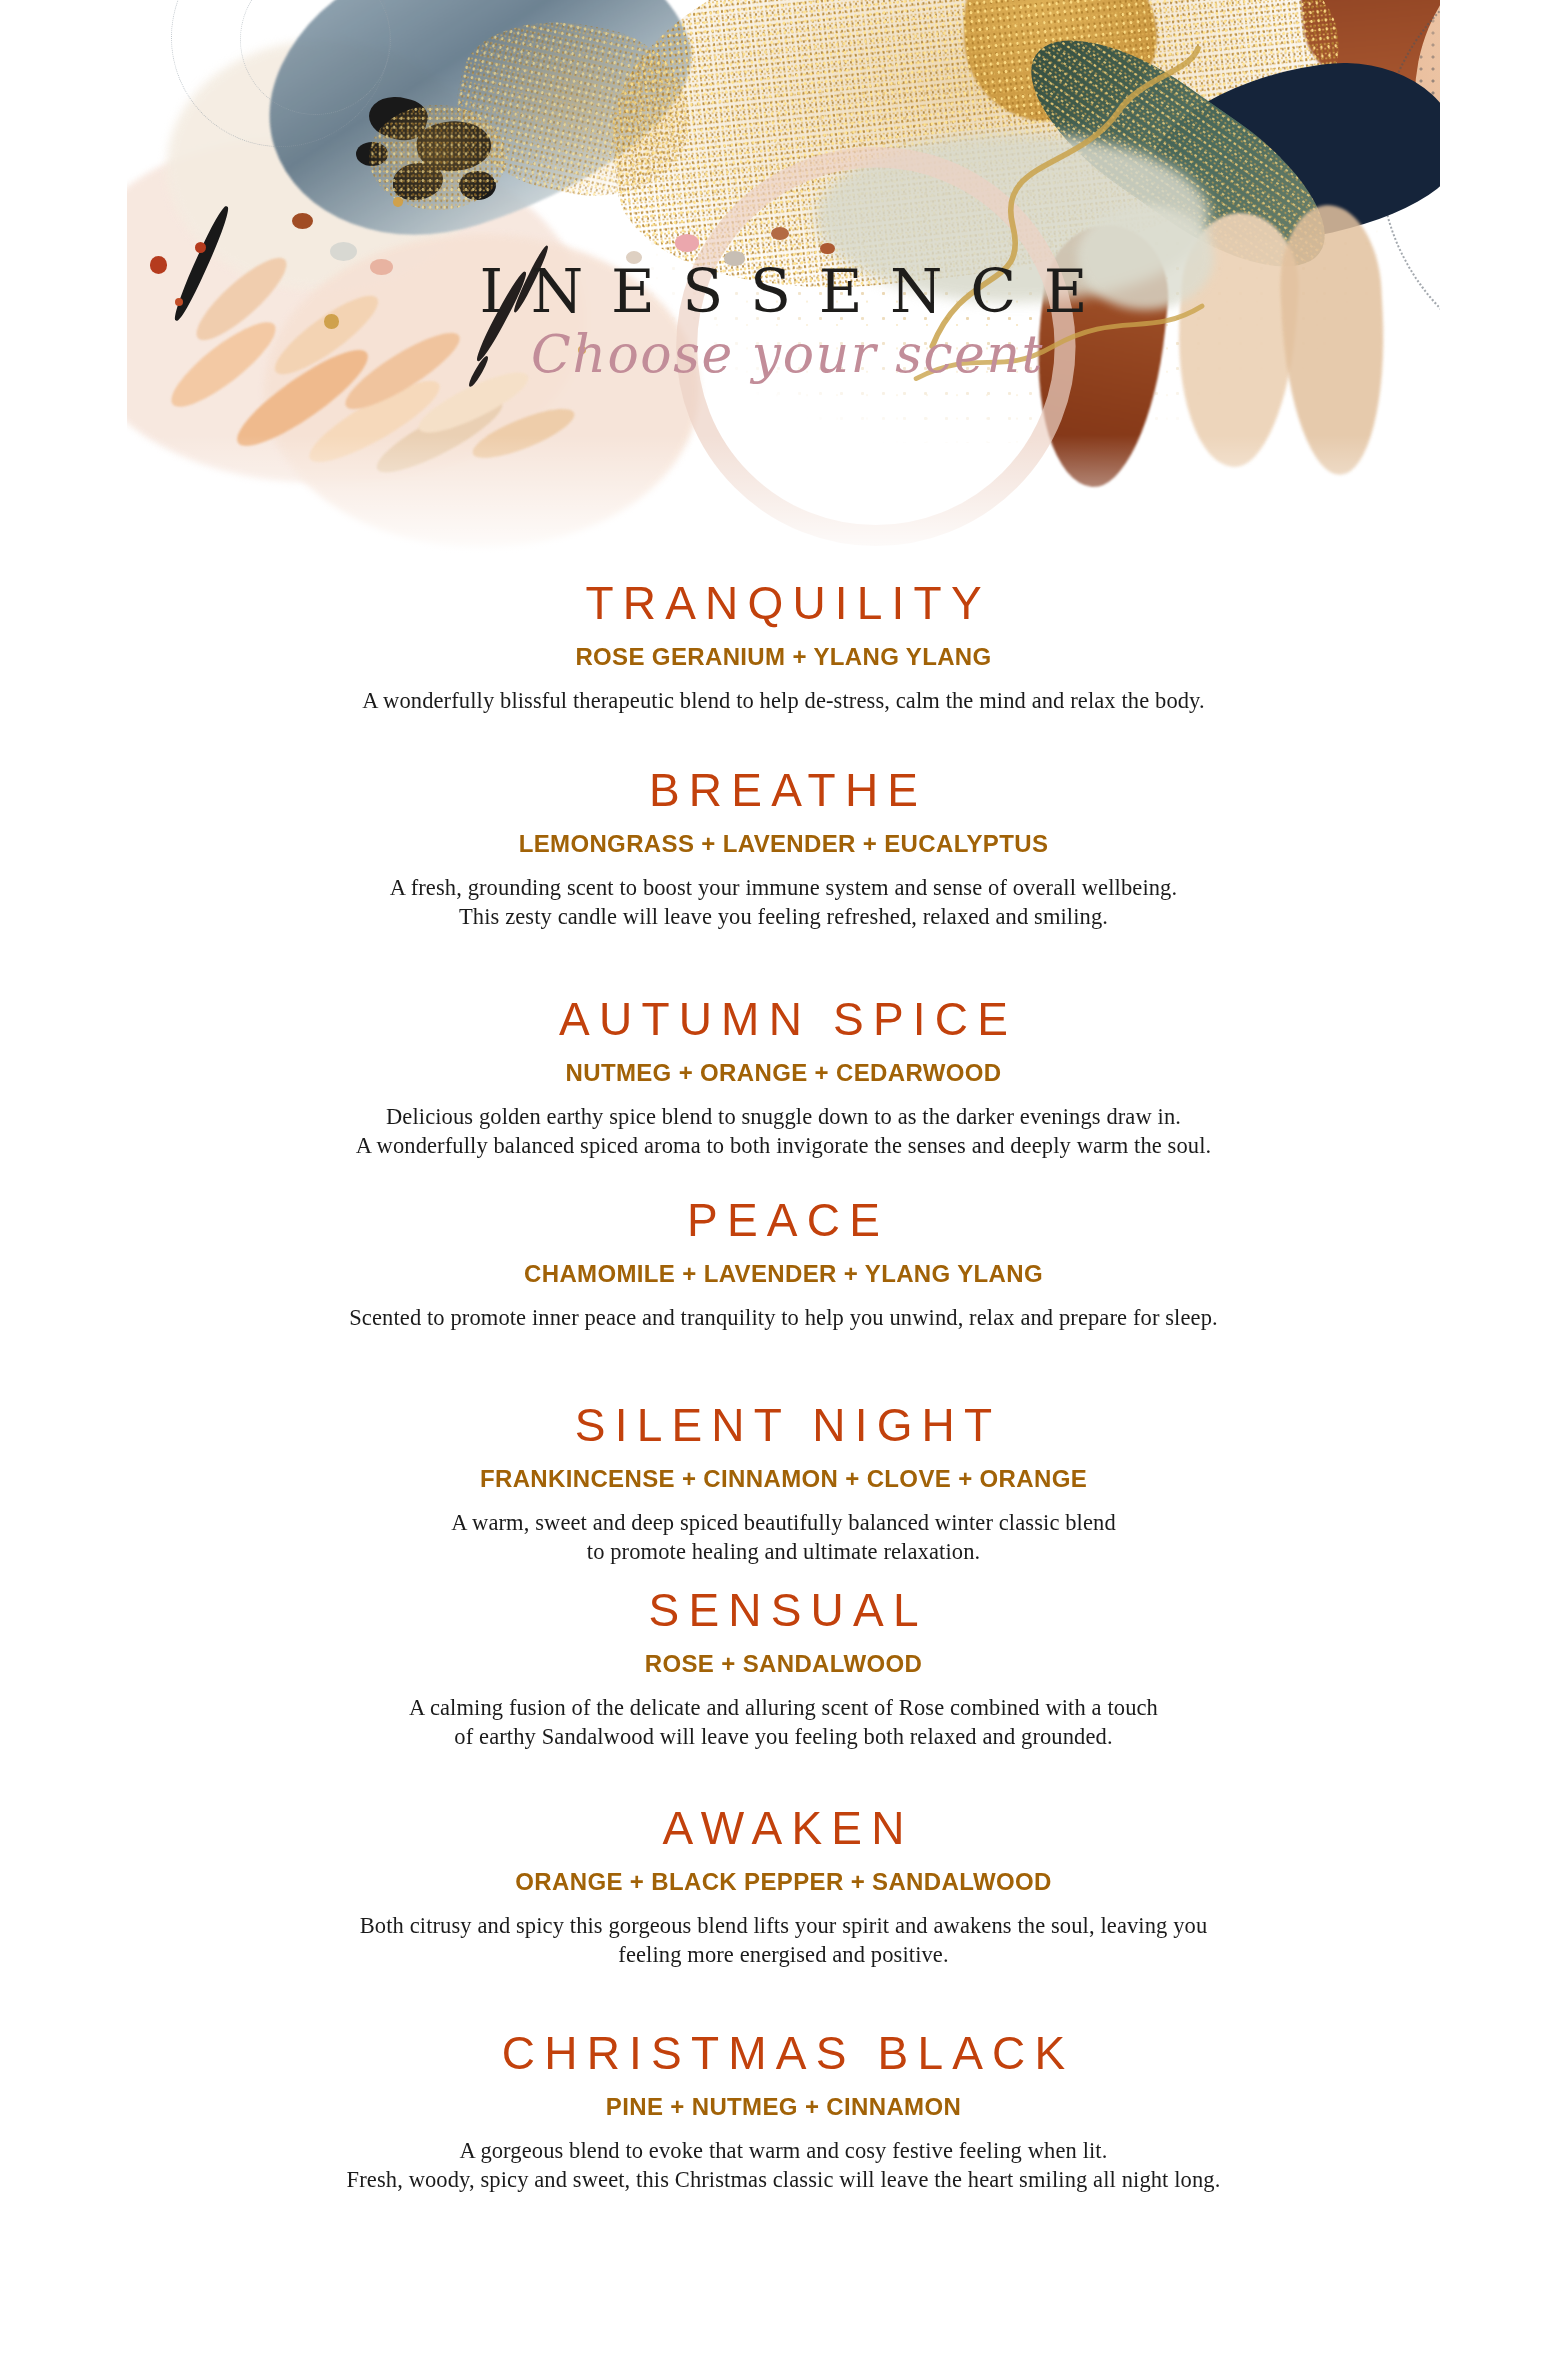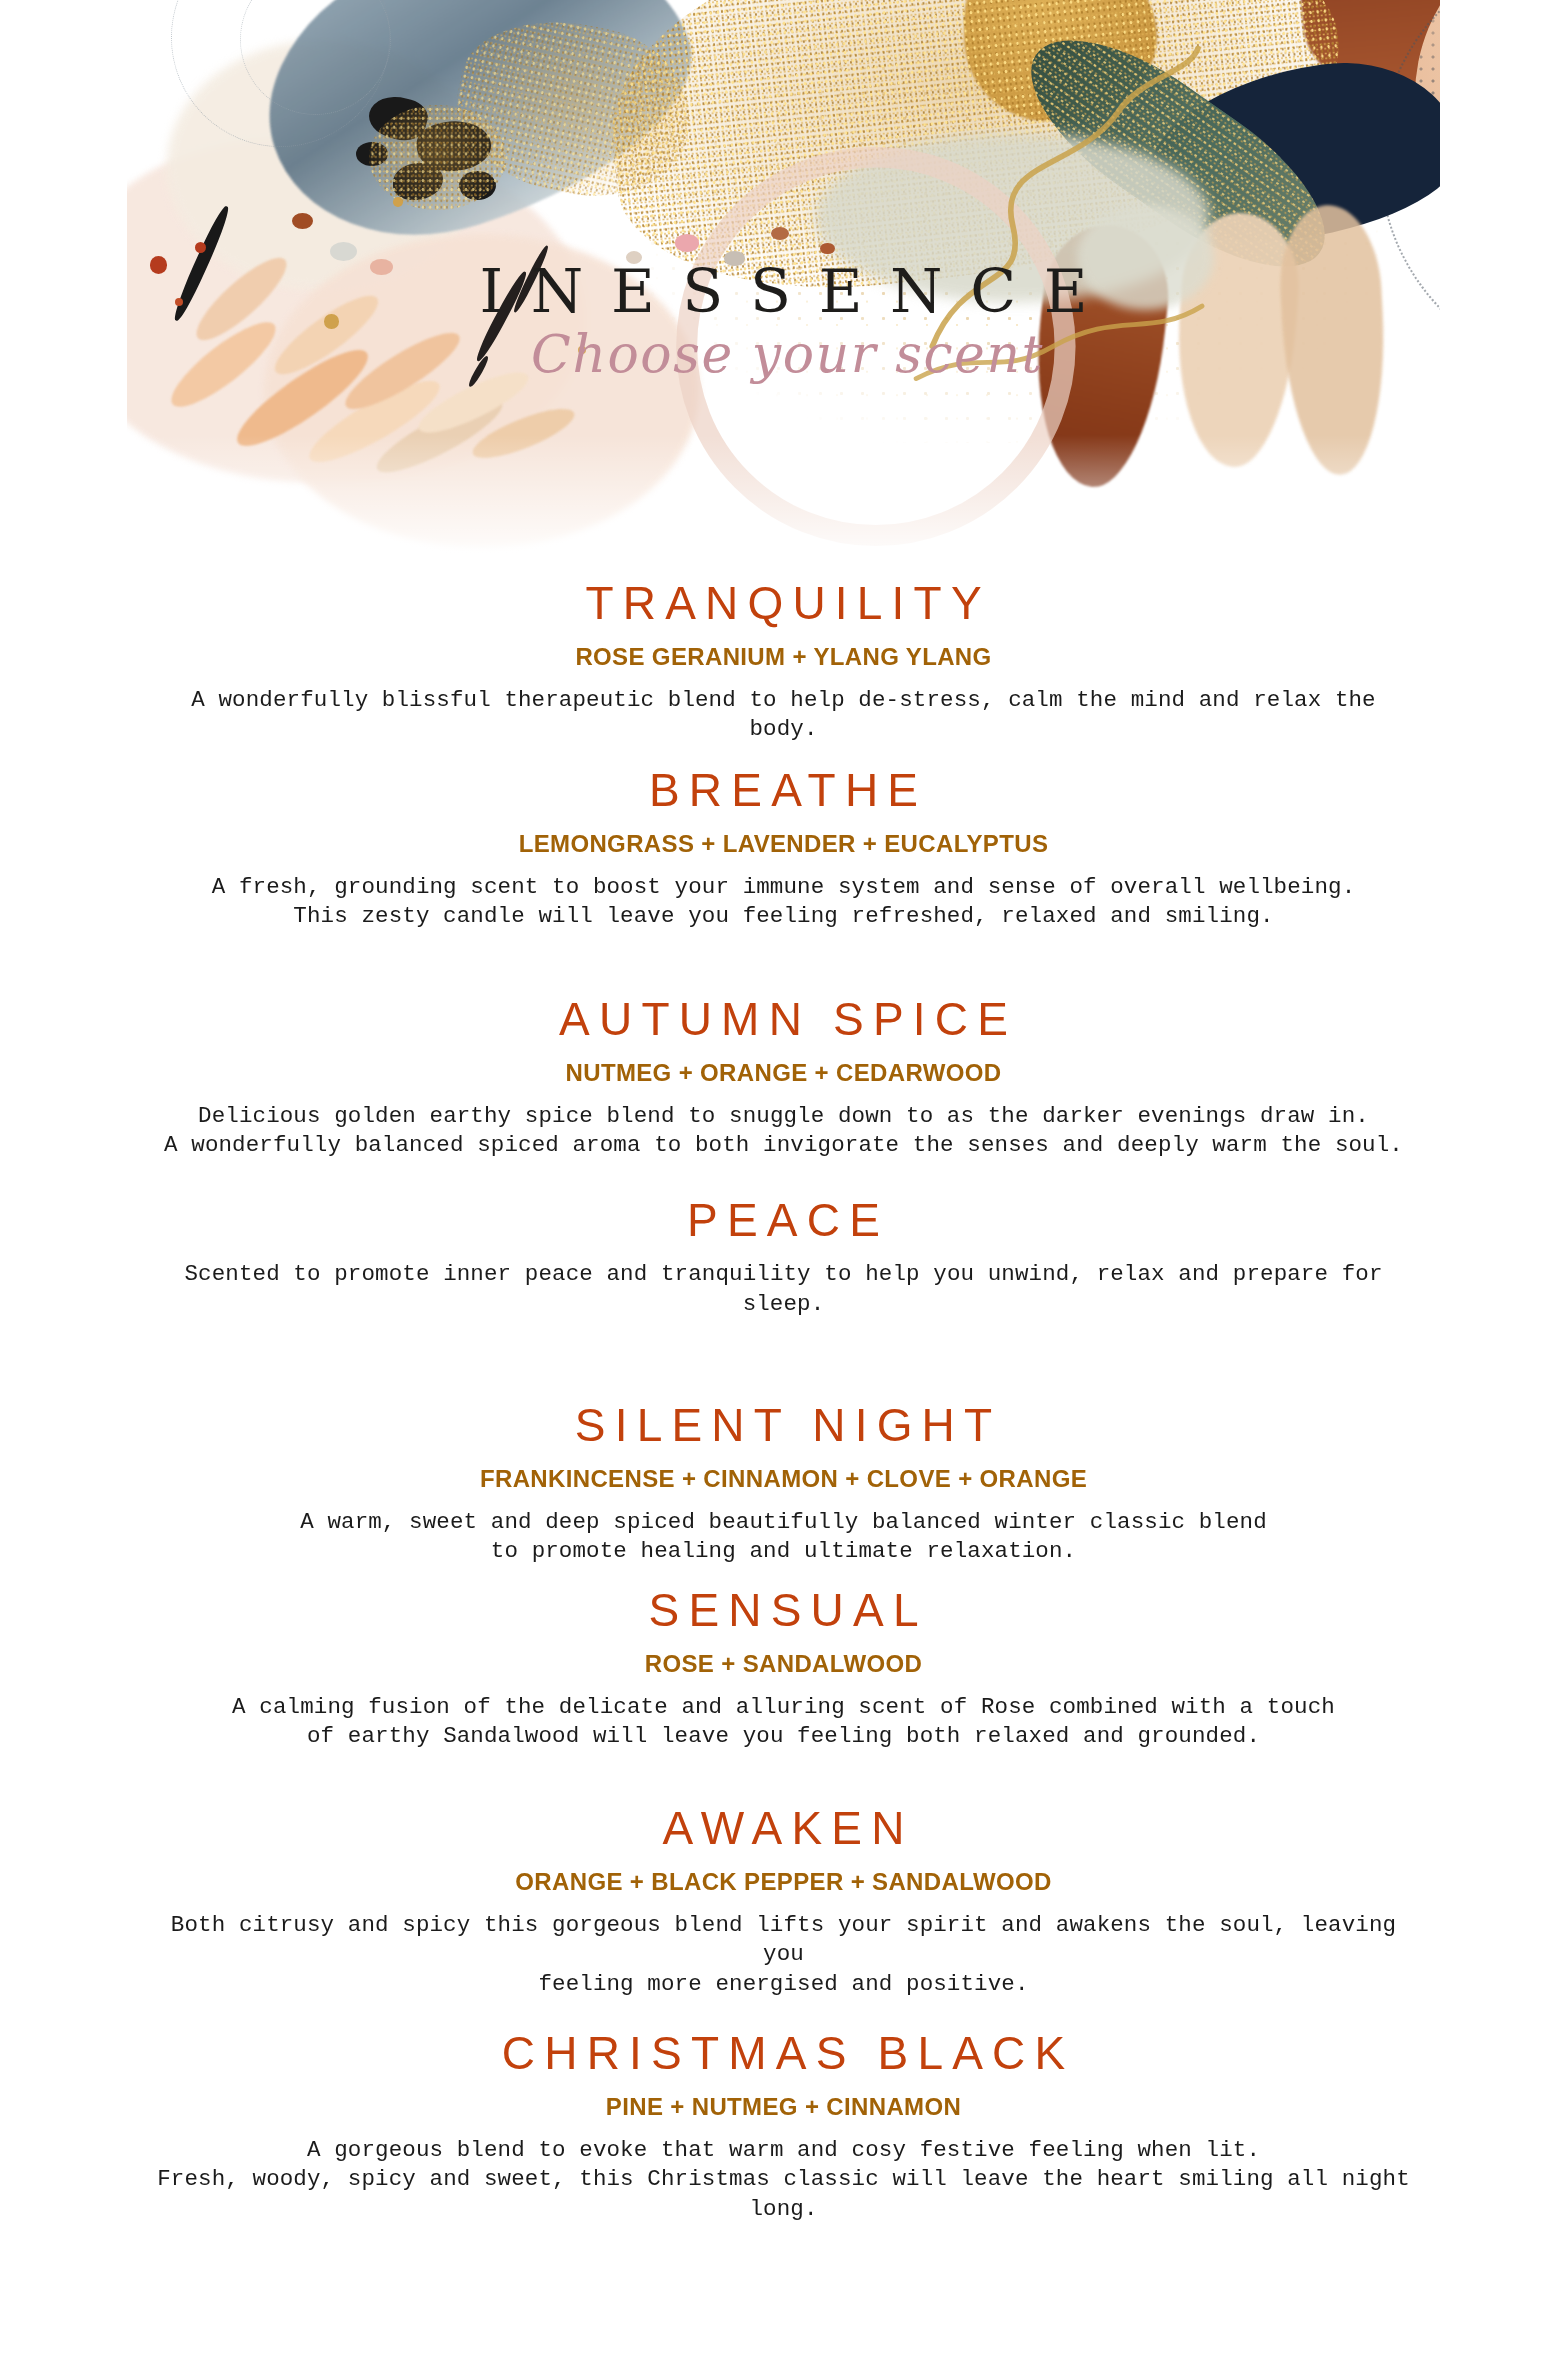--- a/index.html
+++ b/index.html
@@ -168,21 +168,21 @@
     color:#c2410c;
   }
   .scent .ing{
     margin:0 0 14.5px 0;
     font-family:"Liberation Sans", sans-serif; font-weight:700;
     font-size:24px; letter-spacing:.015em;
     color:#a16207;
   }
   .scent .desc{
     margin:8px auto; max-width:1256px;
-    font-family:Liberation Mono, monospace; font-weight:400;
+    font-family:Liberation Serif, serif; font-weight:400;
     font-size:22.5px; line-height:1.32; letter-spacing:.005em;
     color:#1b1b1b; white-space:pre-line;
   }
 </style>
 </head>
 <body>
 
 <div id="poster">
 
   <div class="art header-art" style="left:0;top:0;width:1567px;height:588px;">
@@ -276,20 +276,21 @@
 
   <section class="scent" style="top:992px">
     <h2>AUTUMN SPICE</h2>
     <div class="ing">NUTMEG + ORANGE + CEDARWOOD</div>
     <p class="desc">Delicious golden earthy spice blend to snuggle down to as the darker evenings draw in.
 A wonderfully balanced spiced aroma to both invigorate the senses and deeply warm the soul.</p>
   </section>
 
   <section class="scent" style="top:1193px">
     <h2>PEACE</h2>
+    <div class="ing">CHAMOMILE + LAVENDER + YLANG YLANG</div>
     <p class="desc">Scented to promote inner peace and tranquility to help you unwind, relax and prepare for sleep.</p>
   </section>
 
   <section class="scent" style="top:1398px">
     <h2>SILENT NIGHT</h2>
     <div class="ing">FRANKINCENSE + CINNAMON + CLOVE + ORANGE</div>
     <p class="desc">A warm, sweet and deep spiced beautifully balanced winter classic blend
 to promote healing and ultimate relaxation.</p>
   </section>
 

